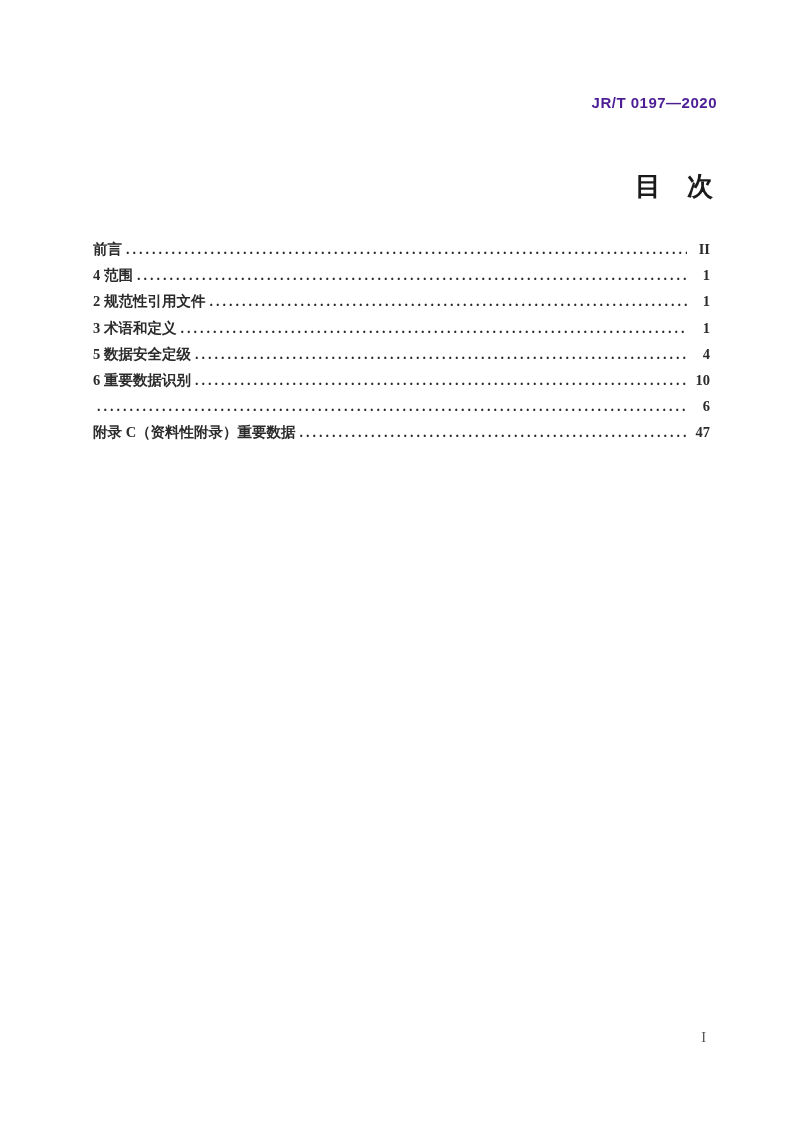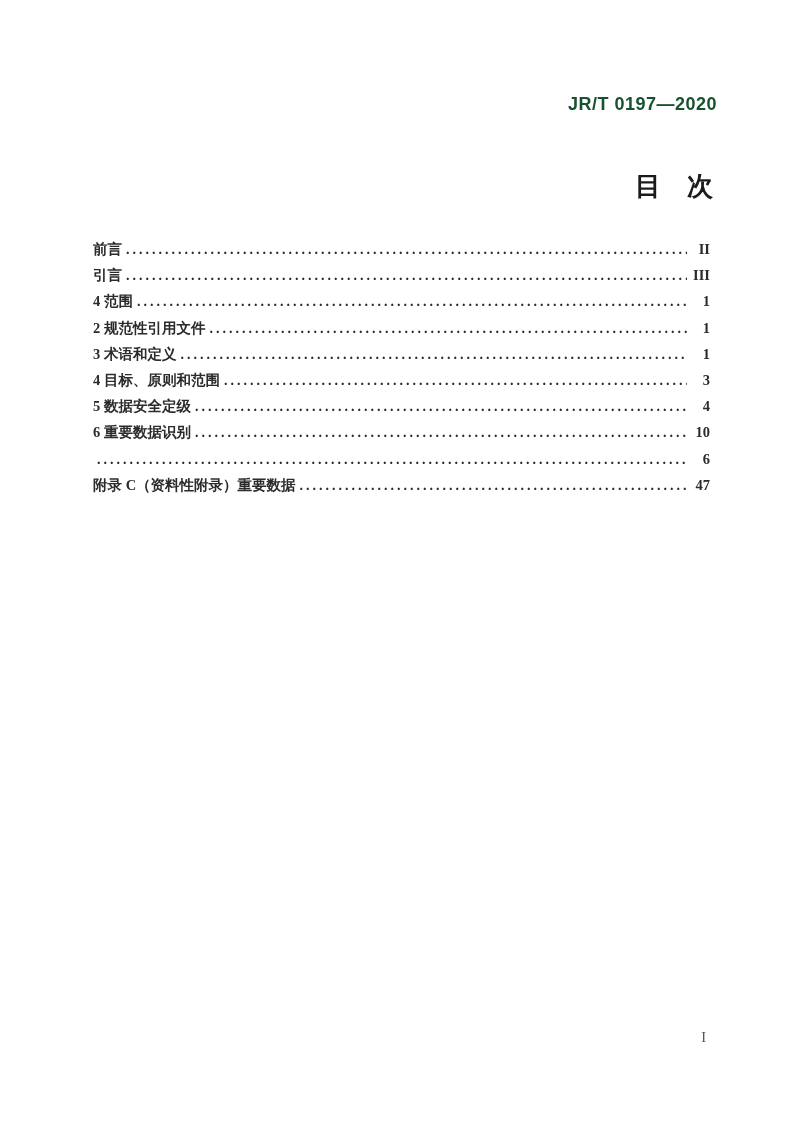--- a/index.html
+++ b/index.html
@@ -17,23 +17,23 @@
     overflow: hidden;
   }
   .doc-header {
     position: absolute;
     top: 94px;
     left: 93px;
     right: 76px;
     text-align: right;
     font-family: "Liberation Sans", "DejaVu Sans", sans-serif;
     font-weight: bold;
-    font-size: 18px;
+    font-size: 15px;
     letter-spacing: 0.5px;
-    color: #14532d;
+    color: #4c1d95;
   }
   .doc-title {
     position: absolute;
     top: 169px;
     left: 93px;
     right: 80px;
     text-align: right;
     font-family: "Liberation Sans", "DejaVu Sans", sans-serif;
     font-weight: bold;
     font-size: 26px;
@@ -93,49 +93,39 @@
   <div class="doc-title">目　次</div>
 
   <div class="toc">
 
       <div class="toc-row">
         <span class="toc-label">前言</span>
         <span class="toc-leader"></span>
         <span class="toc-page">II</span>
       </div>
 
-      <div class="toc-row">
-        <span class="toc-label">引言</span>
-        <span class="toc-leader"></span>
-        <span class="toc-page">III</span>
-      </div>
 
       <div class="toc-row">
         <span class="toc-label">4 范围</span>
         <span class="toc-leader"></span>
         <span class="toc-page">1</span>
       </div>
 
       <div class="toc-row">
         <span class="toc-label">2 规范性引用文件</span>
         <span class="toc-leader"></span>
         <span class="toc-page">1</span>
       </div>
 
       <div class="toc-row">
         <span class="toc-label">3 术语和定义</span>
         <span class="toc-leader"></span>
         <span class="toc-page">1</span>
       </div>
 
-      <div class="toc-row">
-        <span class="toc-label">4 目标、原则和范围</span>
-        <span class="toc-leader"></span>
-        <span class="toc-page">3</span>
-      </div>
 
       <div class="toc-row">
         <span class="toc-label">5 数据安全定级</span>
         <span class="toc-leader"></span>
         <span class="toc-page">4</span>
       </div>
 
       <div class="toc-row">
         <span class="toc-label">6 重要数据识别</span>
         <span class="toc-leader"></span>

